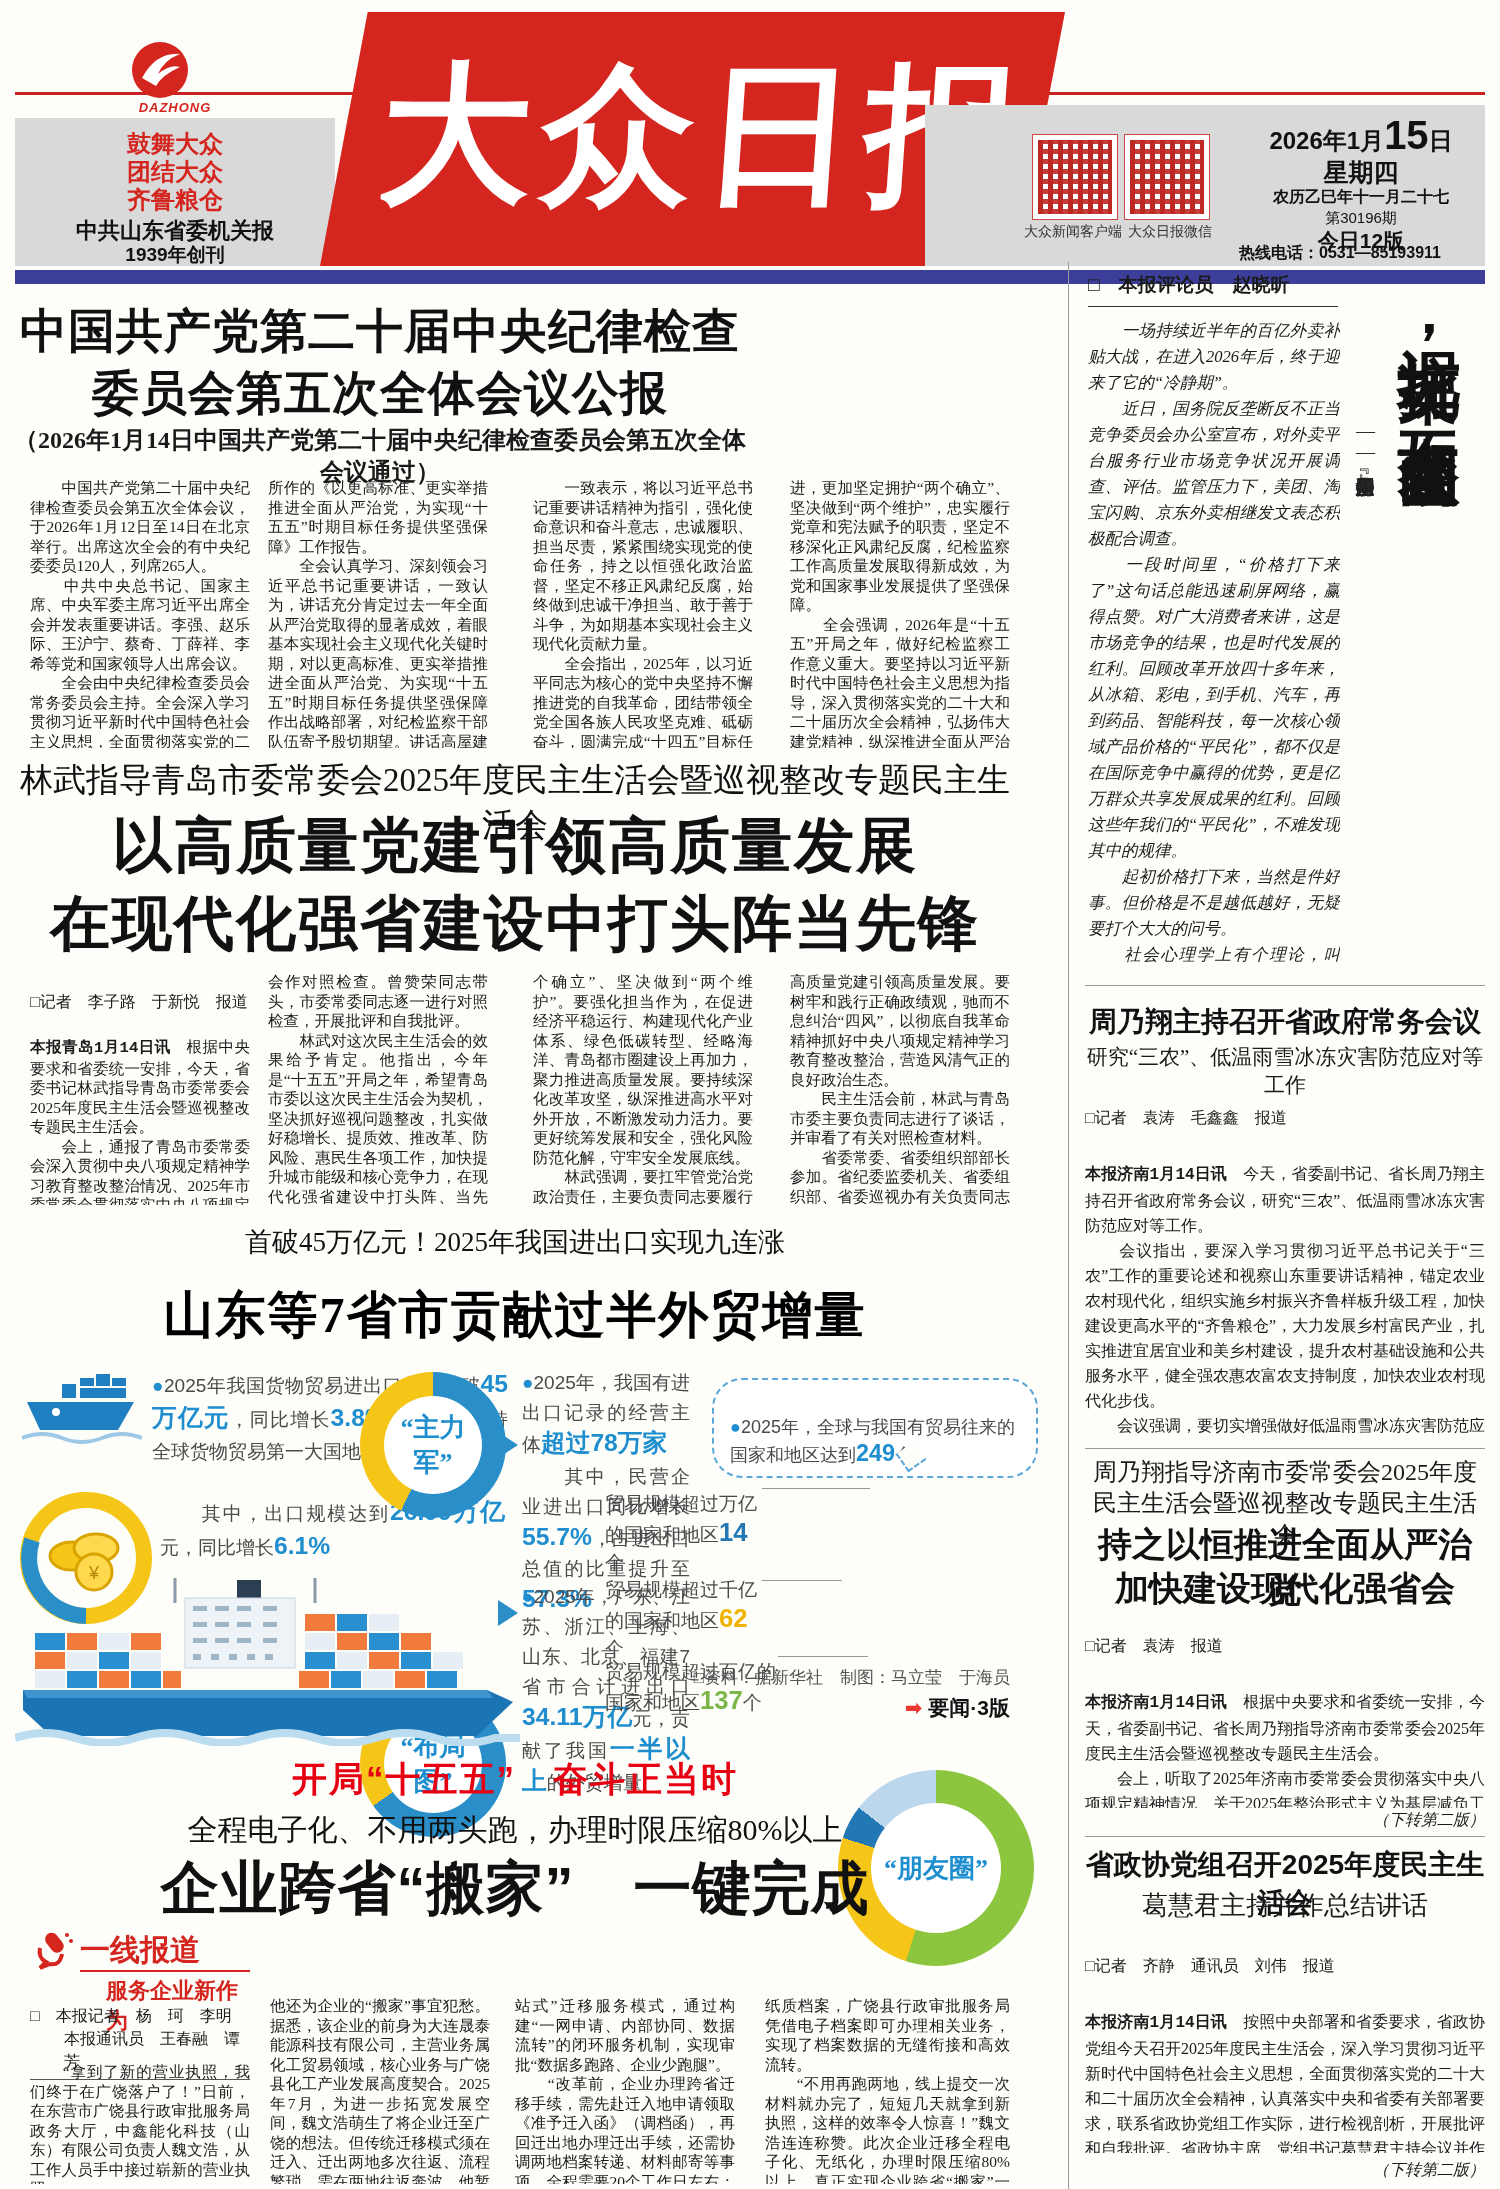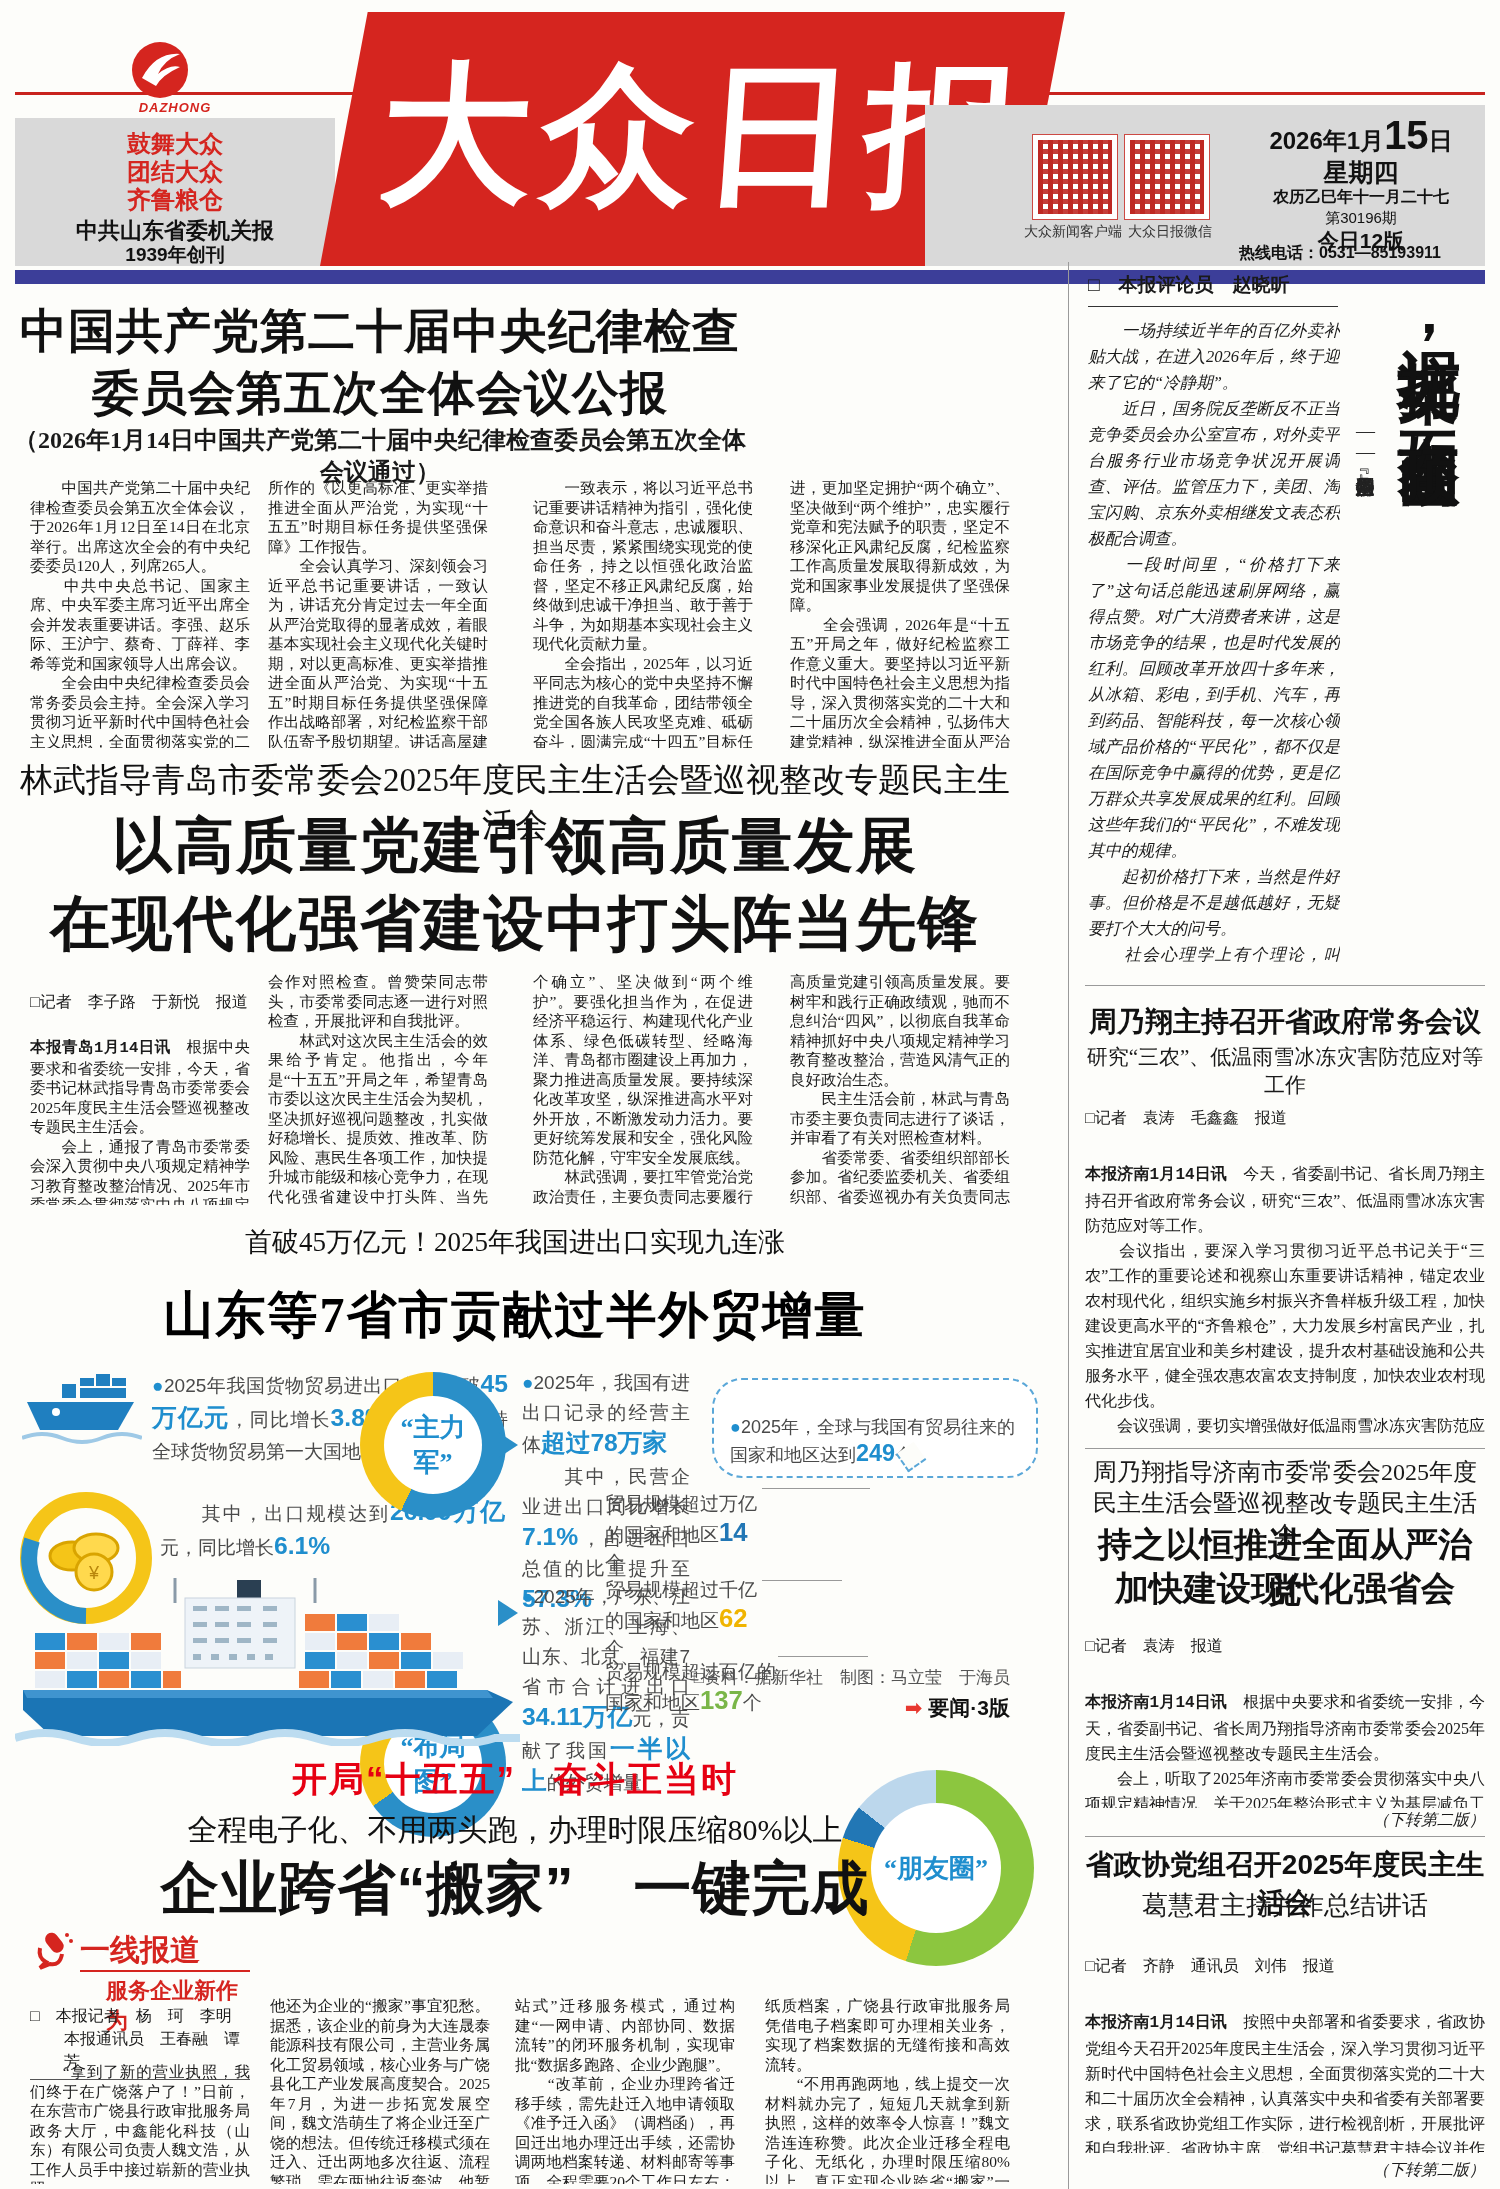--- a/index.html
+++ b/index.html
@@ -226,21 +226,21 @@
     <div class="hole" style="inset:24px;">
         <span class="ring-label">“布局图”</span>
       </div>
   </div>
   <div class="abs tail" style="left:498px;top:1600px;"></div>
 
   <div class="abs ig ig-stat" style="left:522px;top:1368px;width:168px;line-height:30px;">
     <span class="dot">●</span><span>2025年，我国有进出口记录的经营主体</span><span class="hl">超过78万家</span>
   </div>
   <div class="abs ig ig-stat" style="left:522px;top:1462px;width:168px;line-height:30px;">
-    <span>　　其中，民营企业进出口同比增长</span><span class="hl">7.1%</span><span>，占进出口总值的比重提升至</span><span class="hl">57.3%</span>
+    <span>　　其中，民营企业进出口同比增长</span><span class="hl">55.7%</span><span>，占进出口总值的比重提升至</span><span class="hl">57.3%</span>
   </div>
   <div class="abs ig ig-stat" style="left:522px;top:1582px;width:168px;line-height:30px;">
     <span class="dot">●</span><span>2025年，广东、江苏、浙江、上海、山东、北京、福建7省市合计进出口</span><span class="hl">34.11万亿</span><span>元，贡献了我国</span><span class="hl" style="color:#1f8ece;">一半以上</span><span>的外贸增量</span>
   </div>
 
   <div class="abs ig bubble" style="left:712px;top:1378px;width:290px;white-space:pre-line;">
     <span class="dot">●</span><span>2025年，全球与我国有贸易往来的
 国家和地区达到</span><span class="hl">249</span><span>个</span>
   </div>
   <div class="abs" style="left:900px;top:1446px;width:20px;height:20px;border-right:2px dashed #5aa7d8;border-bottom:2px dashed #5aa7d8;transform:rotate(55deg);background:#fdfdfa;"></div>

